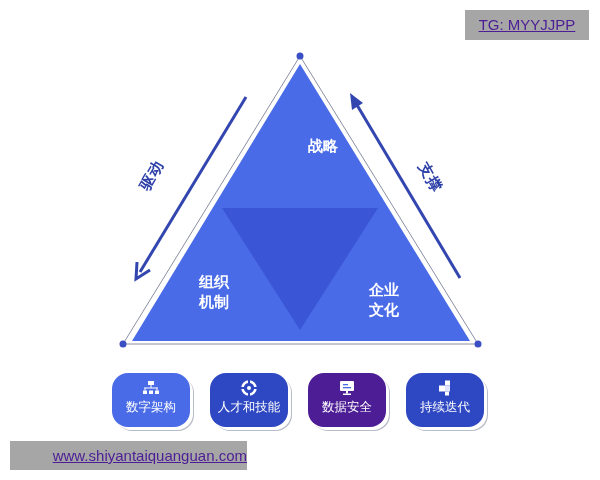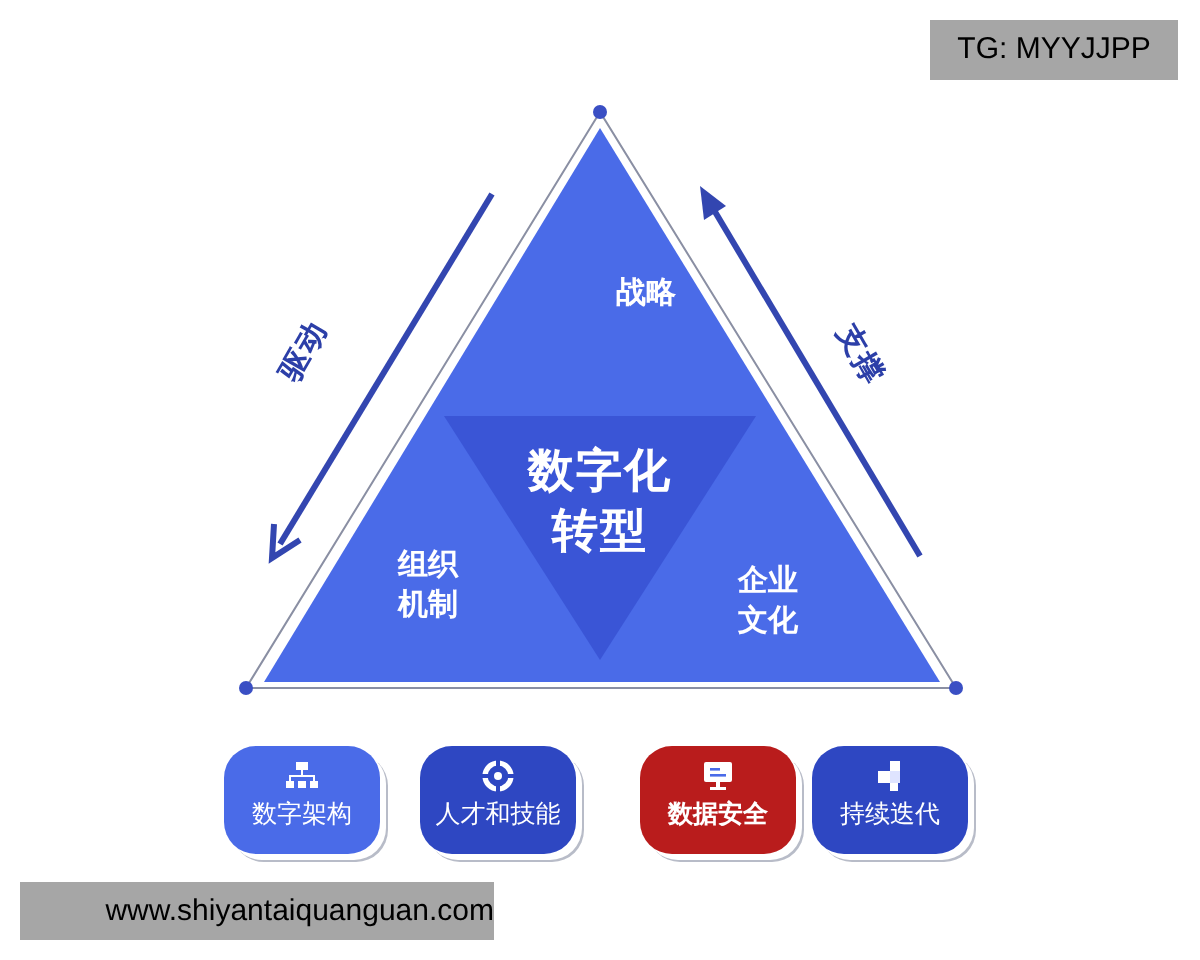--- a/index.html
+++ b/index.html
@@ -15,23 +15,23 @@
   .arrow-label{position:absolute;color:#2c3fa8;font-weight:bold;font-size:15px;letter-spacing:1px;white-space:nowrap;}
   .al-left{left:136px;top:166px;transform:rotate(-60deg);}
   .al-right{left:414px;top:168px;transform:rotate(60deg);}
   .boxes{position:absolute;left:112px;top:373px;width:380px;height:56px;}
   .box{position:absolute;top:0;width:78px;height:54px;color:#ffffff;text-align:center;
        box-shadow:3px 3px 0 0 #ffffff, 4px 4px 0 0 #b8bcc8;border-radius:16px;}
   .box .icon{display:block;margin:7px auto 3px auto;width:18px;height:16px;}
   .box .txt{display:block;font-size:12.5px;line-height:16px;white-space:nowrap;}
   .b1{left:0;background:#4a6be8;}
   .b2{left:98px;background:#2e47c2;}
-  .b3{left:208px;background:#b91c1c;font-weight:bold;}
+  .b3{left:196px;background:#4c1d95;}
   .b4{left:294px;background:#2e47c2;}
-  .wm{position:absolute;background:#a6a6a6;color:#000000;font-family:"Liberation Sans",sans-serif;}
+  .wm{position:absolute;background:#a6a6a6;color:#4c1d95;font-family:"Liberation Sans",sans-serif;text-decoration:underline;}
   .wm-top{left:465px;top:10px;width:124px;height:30px;line-height:30px;font-size:15px;text-align:center;}
   .wm-bottom{left:10px;top:441px;width:237px;height:29px;line-height:29px;font-size:15px;text-align:right;}
 </style>
 </head>
 <body>
 
 <div class="stage">
 
   <svg class="diagram" width="600" height="480" viewBox="0 0 600 480">
 
@@ -53,24 +53,20 @@
     <g>
       <line x1="460" y1="278" x2="354" y2="100" stroke="#3346b0" stroke-width="3"></line>
       <polygon points="350,93 352,110 363,103" fill="#3346b0"></polygon>
     </g>
   </svg>
 
   <div class="tri-label lbl-top">
     <div>战略</div>
   </div>
 
-  <div class="tri-label lbl-center">
-    <div>数字化</div>
-    <div>转型</div>
-  </div>
 
   <div class="tri-label lbl-left">
     <div>组织</div>
     <div>机制</div>
   </div>
 
   <div class="tri-label lbl-right">
     <div>企业</div>
     <div>文化</div>
   </div>

